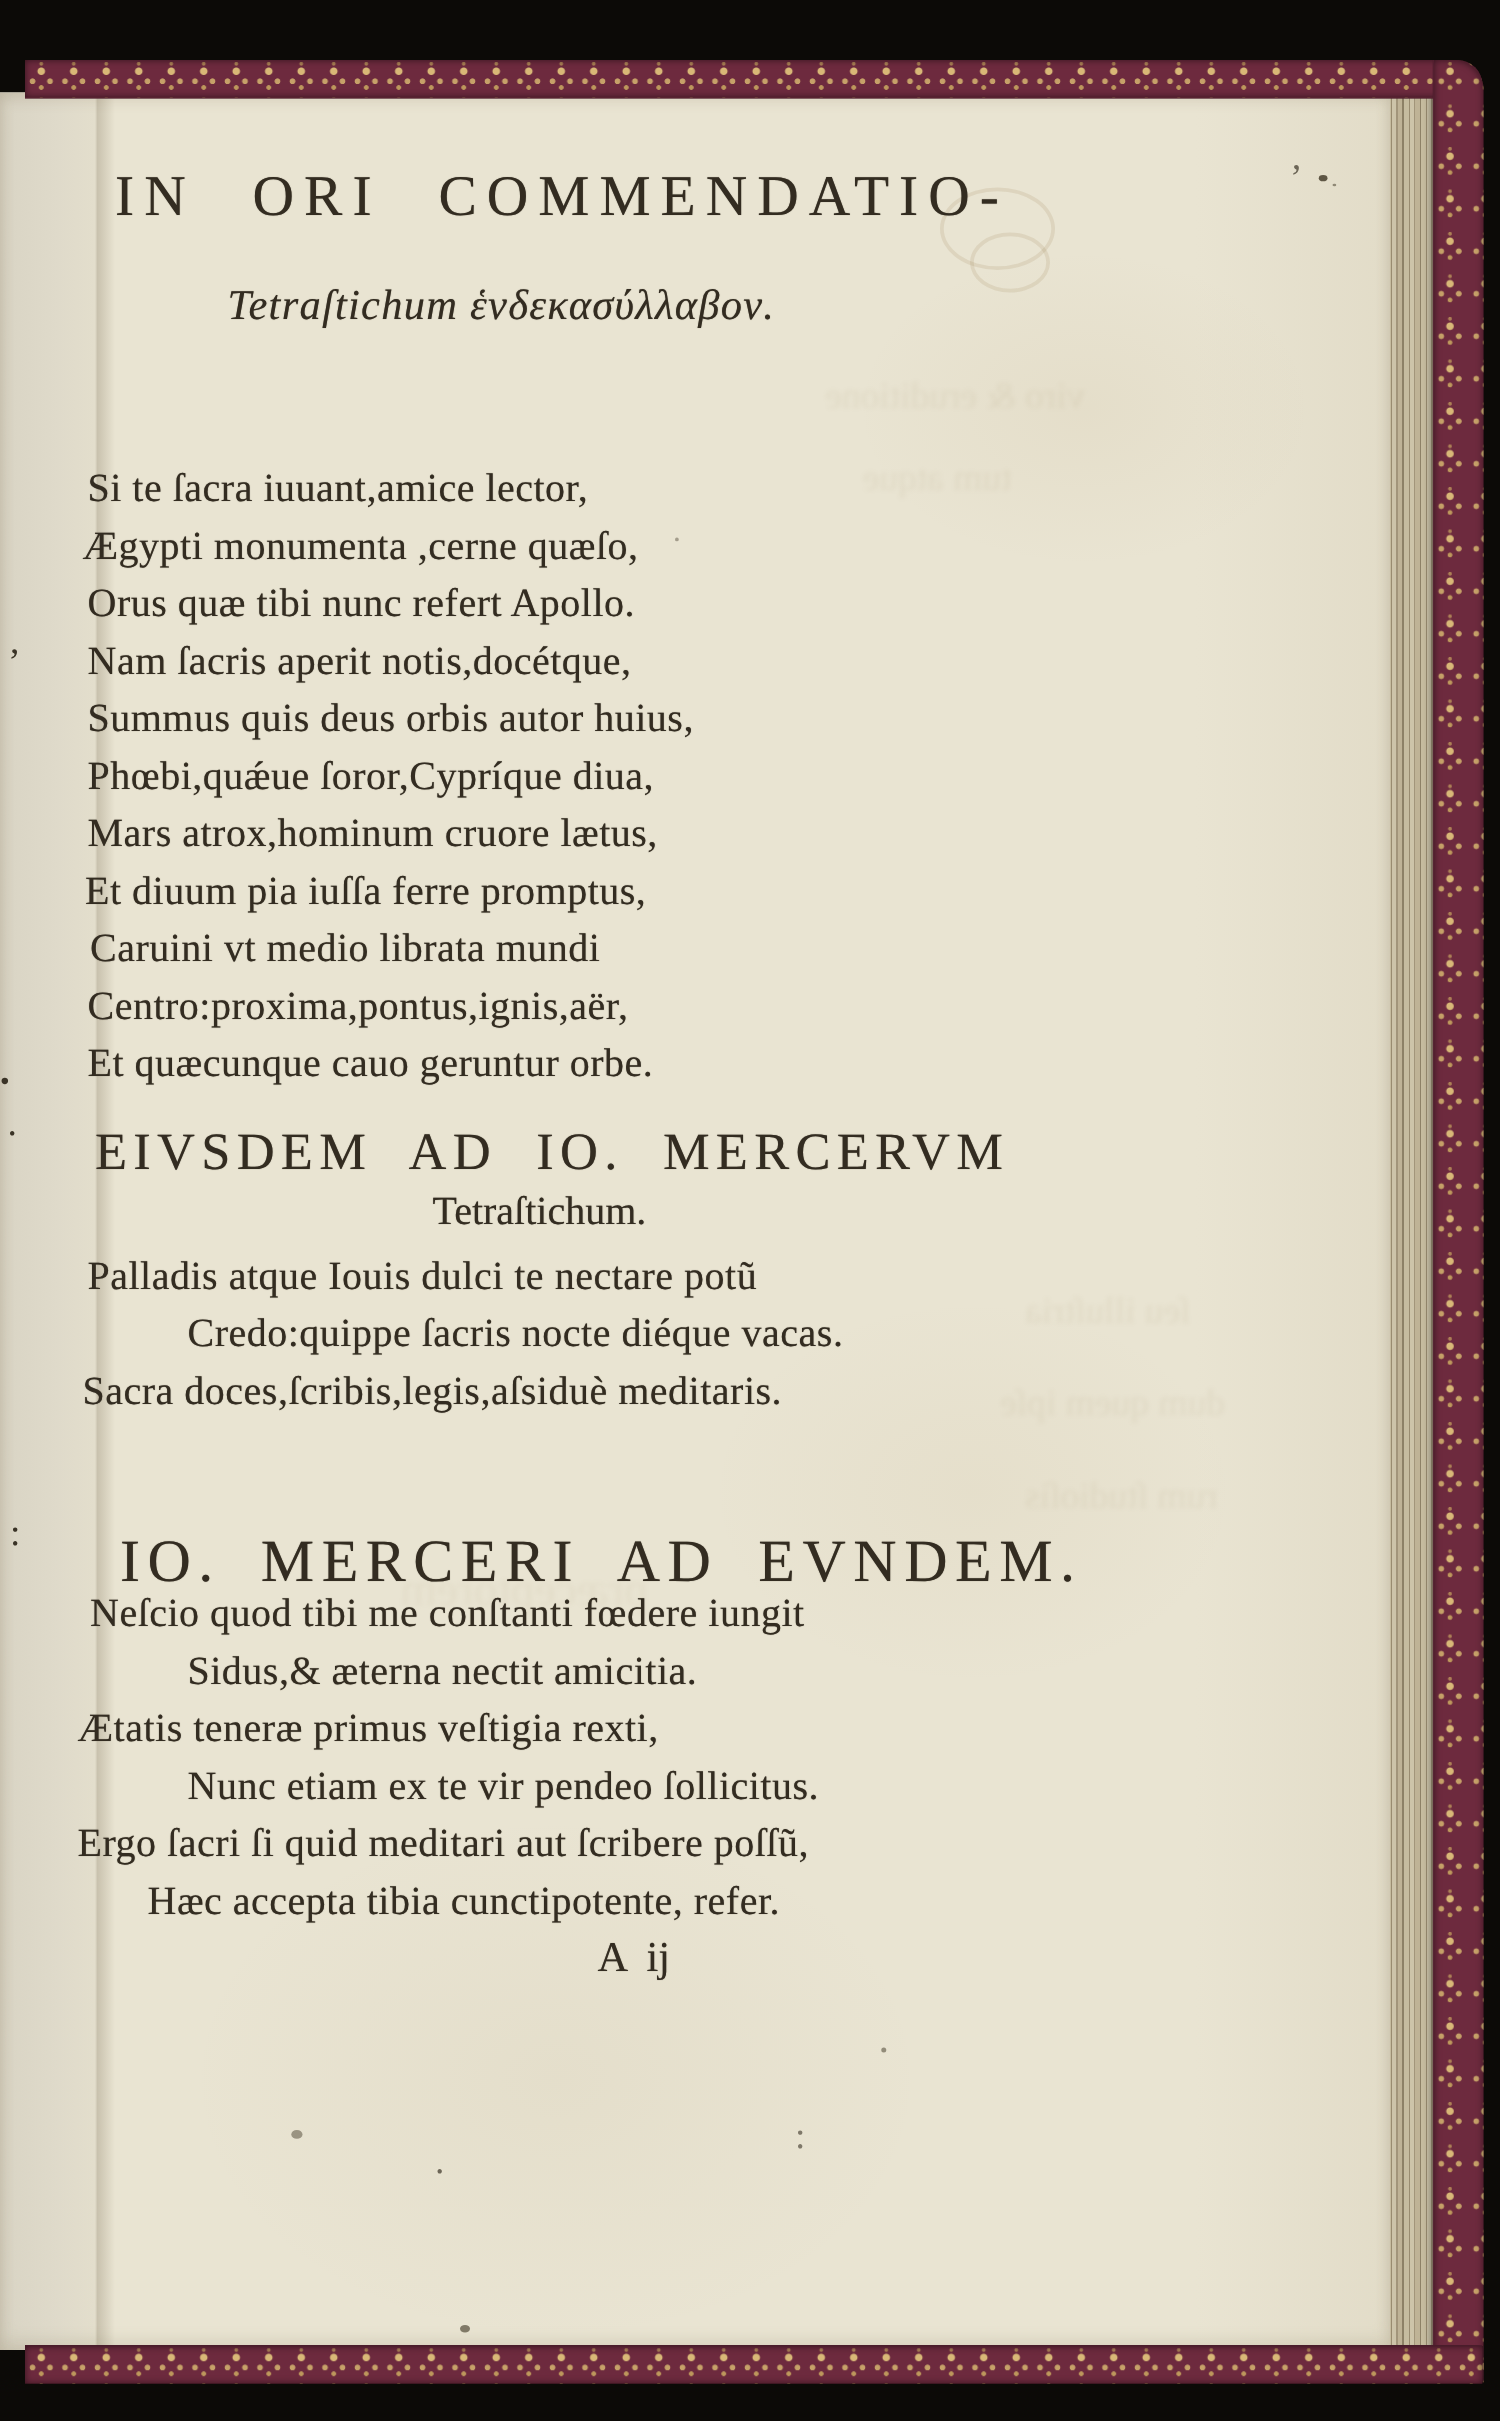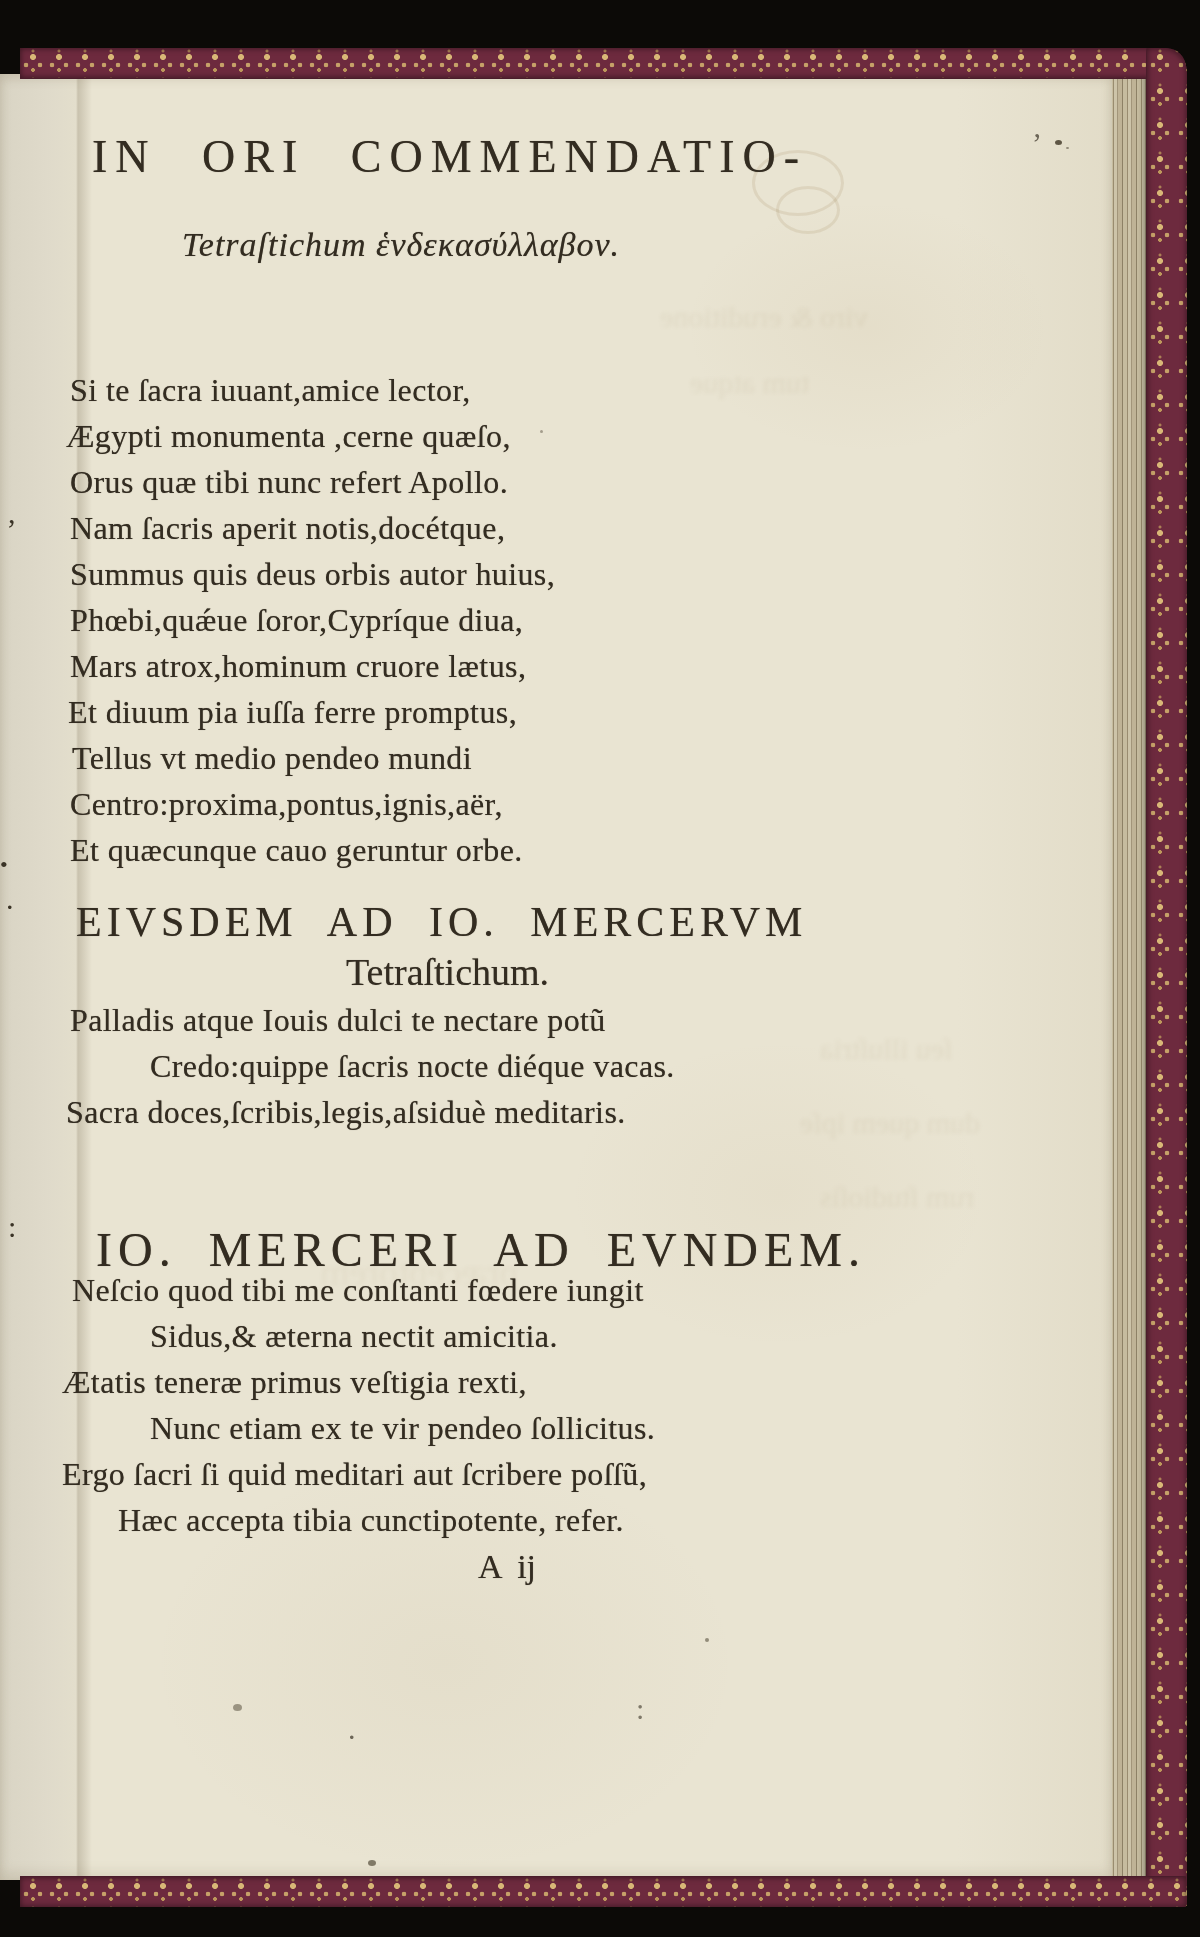--- a/index.html
+++ b/index.html
@@ -37,21 +37,21 @@
           radial-gradient(ellipse 300px 220px at 70% 62%, rgba(168,140,92,.06), transparent 70%),
           radial-gradient(ellipse 420px 300px at 40% 88%, rgba(150,128,88,.06), transparent 70%);}
   
   .l{position:absolute;white-space:nowrap;color:#332c21;z-index:3;
      text-shadow:0 0 .7px rgba(51,44,33,.65);}
   .title1{left:92px;top:130px;font-size:46px;letter-spacing:8px;word-spacing:26px;}
   .title2{left:158px;top:186px;font-size:36px;letter-spacing:1px;}
   .greek{left:182px;top:226px;font-size:34px;font-style:italic;letter-spacing:1px;}
   .body32{font-size:32px;letter-spacing:.4px;}
   .h2{left:76px;top:898px;font-size:42px;letter-spacing:5px;word-spacing:16px;}
-  .sub2{left:346px;top:950px;font-size:38px;}
+  .sub2{left:346px;top:950px;font-size:32px;}
   .h3{left:96px;top:1222px;font-size:48px;letter-spacing:6px;word-spacing:14px;}
   .sig{left:478px;top:1548px;font-size:34px;word-spacing:8px;}
   
   .mark{position:absolute;color:#3a3326;z-index:3;font-size:30px;}
   
   .ghost{position:absolute;z-index:2;color:#8f7b50;opacity:.1;filter:blur(2px);
          transform:scaleX(-1);font-size:30px;white-space:nowrap;pointer-events:none;}
   .stain{position:absolute;z-index:2;border:3px solid rgba(150,120,70,.14);border-radius:50%;
          pointer-events:none;}
   .speck{position:absolute;background:#3c3322;border-radius:50%;z-index:3;opacity:.8;}
@@ -88,21 +88,21 @@
   <div class="l greek">Tetraſtichum ἑνδεκασύλλαβον.</div>
 
   <div class="l body32" style="left:70px;top:372px;">Si te ſacra iuuant,amice lector,</div>
   <div class="l body32" style="left:66px;top:418px;">Ægypti monumenta ,cerne quæſo,</div>
   <div class="l body32" style="left:70px;top:464px;">Orus quæ tibi nunc refert Apollo.</div>
   <div class="l body32" style="left:70px;top:510px;">Nam ſacris aperit notis,docétque,</div>
   <div class="l body32" style="left:70px;top:556px;">Summus quis deus orbis autor huius,</div>
   <div class="l body32" style="left:70px;top:602px;">Phœbi,quǽue ſoror,Cypríque diua,</div>
   <div class="l body32" style="left:70px;top:648px;">Mars atrox,hominum cruore lætus,</div>
   <div class="l body32" style="left:68px;top:694px;">Et diuum pia iuſſa ferre promptus,</div>
-  <div class="l body32" style="left:72px;top:740px;">Tellus vt medio pendeo mundi</div>
+  <div class="l body32" style="left:72px;top:740px;">Caruini vt medio librata mundi</div>
   <div class="l body32" style="left:70px;top:786px;">Centro:proxima,pontus,ignis,aër,</div>
   <div class="l body32" style="left:70px;top:832px;">Et quæcunque cauo geruntur orbe.</div>
 
   <div class="l h2">EIVSDEM AD IO. MERCERVM</div>
   <div class="l sub2">Tetraſtichum.</div>
   <div class="l body32" style="left:70px;top:1002px;">Palladis atque Iouis dulci te nectare potũ</div>
   <div class="l body32" style="left:150px;top:1048px;text-align:center;">Credo:quippe ſacris nocte diéque vacas.</div>
   <div class="l body32" style="left:66px;top:1094px;">Sacra doces,ſcribis,legis,aſsiduè meditaris.</div>
 
   <div class="l h3">IO. MERCERI AD EVNDEM.</div>

